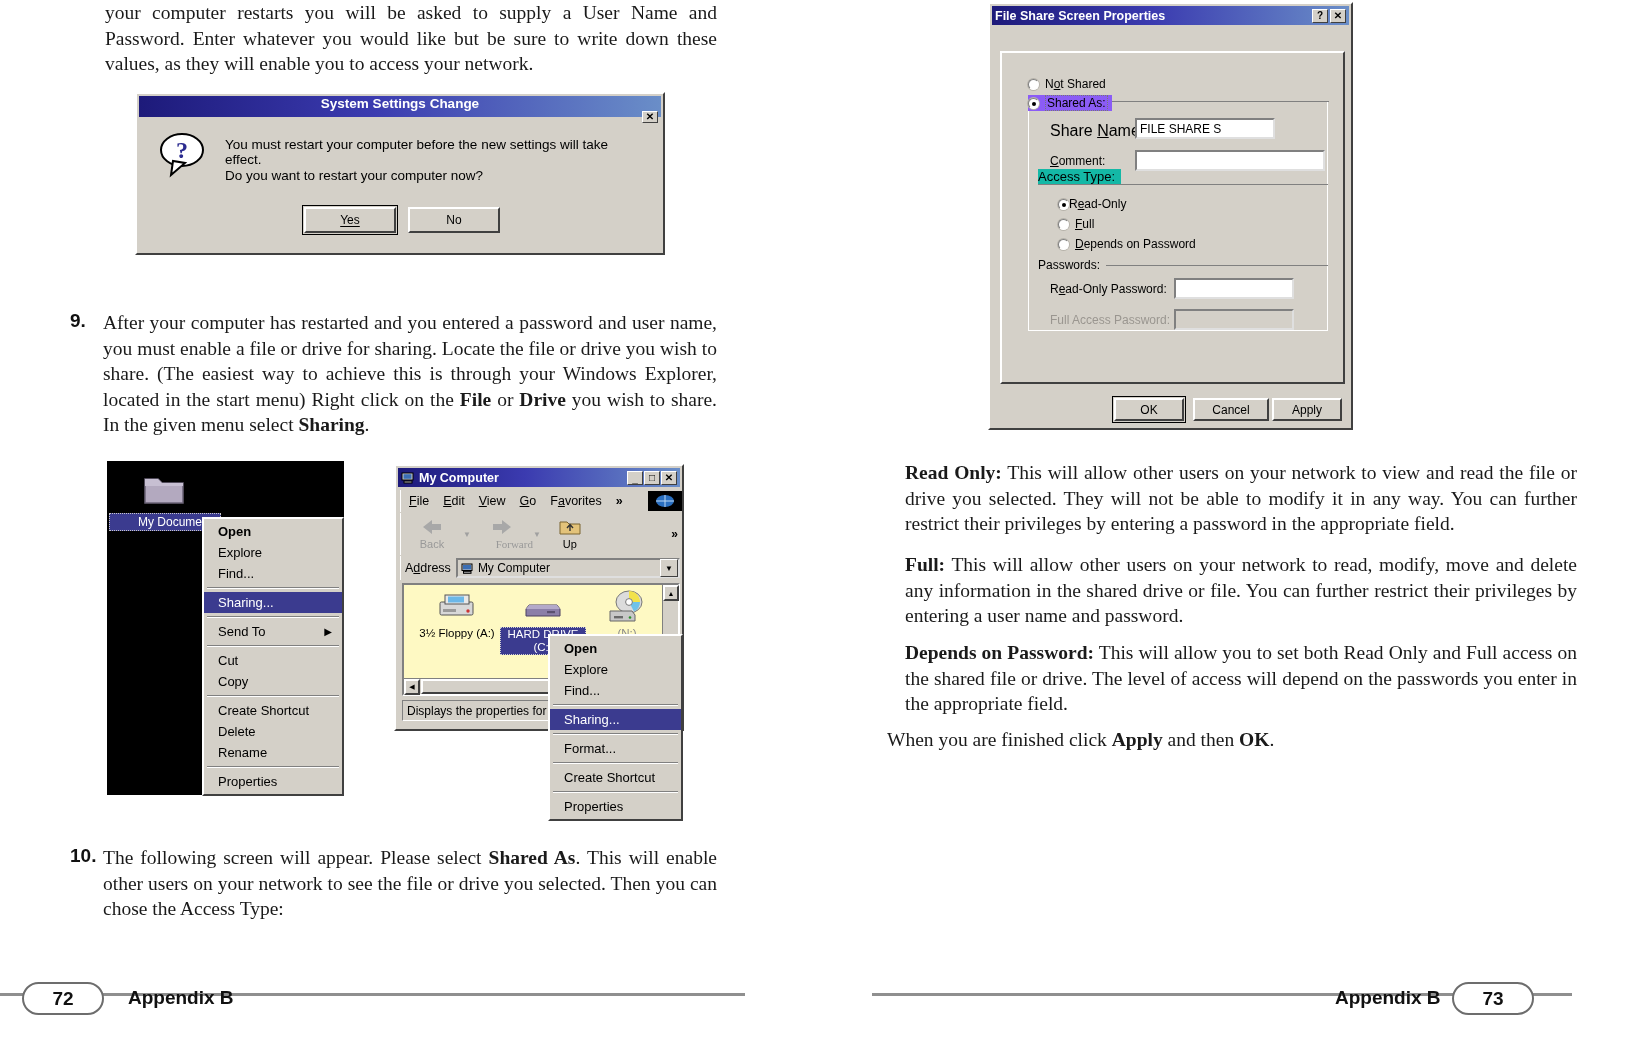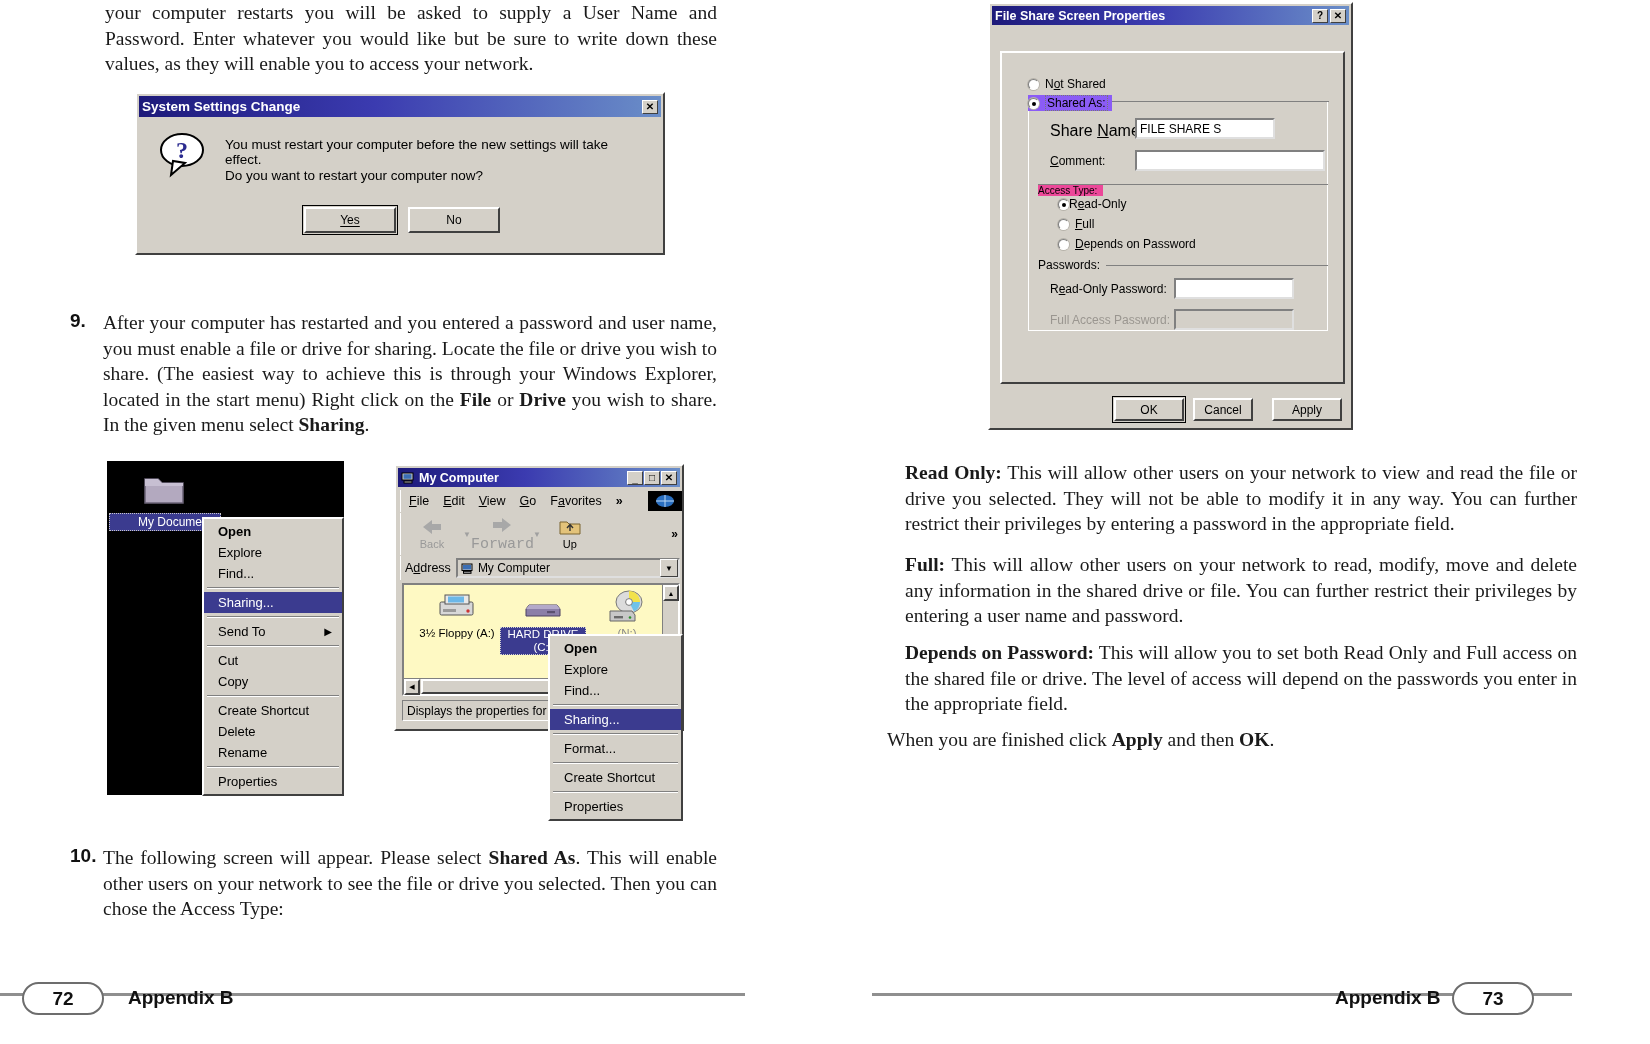--- a/index.html
+++ b/index.html
@@ -169,21 +169,21 @@
 </head>
 <body>
 
 <div class="page page-left">
 
   <div class="para" style="position:absolute;left:105px;top:0px;width:612px;">your computer restarts you will be asked to supply a User Name and Password. Enter whatever you would like but be sure to write down these values, as they will enable you to access your network.</div>
 
   <div class="w9x" style="position:absolute;left:135px;top:92px;width:530px;height:163px;
               border-top:2px solid #fff;border-left:2px solid #fff;
               border-right:2px solid #404040;border-bottom:2px solid #404040;">
-    <div class="titlebar" style="height:21px;font-size:13.5px;margin:2px 2px 0 2px;">
+    <div class="titlebar" style="height:21px;font-size:13.5px;margin:2px 2px 0 2px;flex-direction:column;">
       <span>System Settings Change</span>
       <span class="tb-btn" style="margin-left:auto;">✕</span>
     </div>
 
     <div style="position:absolute;left:22px;top:36px;width:48px;height:48px;">
       <svg viewBox="0 0 48 48" width="48" height="48">
         <ellipse cx="23" cy="20" rx="21" ry="16" fill="#fff" stroke="#000" stroke-width="2"></ellipse>
         <path d="M14 31 L12 45 L26 33 Z" fill="#fff" stroke="#000" stroke-width="2"></path>
         <text x="23" y="28" font-family="Liberation Serif, serif" font-size="24" font-weight="bold" fill="#2b2b8f" text-anchor="middle">?</text>
       </svg>
@@ -313,21 +313,21 @@
           </div>
           <div style="font-family:'Liberation Sans',sans-serif;font-size:11px;color:#999;">Back</div>
         </div>
         <span style="color:#a0a0a0;font-size:8px;">▼</span>
         <div style="width:62px;text-align:center;">
           <div style="height:20px;">
             <svg width="26" height="18" viewBox="0 0 26 18">
                 <path d="M13 2 L22 9 L13 16 L13 12 L4 12 L4 6 L13 6 Z" fill="#a8a8a8"></path>
               </svg>
           </div>
-          <div style="font-family:Liberation Mono, monospace;font-size:15px;color:#999;text-align:right;">Forward</div>
+          <div style="font-family:Liberation Serif, serif;font-size:11px;color:#999;text-align:right;">Forward</div>
         </div>
         <span style="color:#a0a0a0;font-size:8px;">▼</span>
         <div style="width:46px;text-align:center;margin-left:6px;">
           <div style="height:20px;">
             <svg width="22" height="18" viewBox="0 0 22 18">
               <path d="M1 4 h7 l2 2 h11 v10 h-20 z" fill="#e3c37a" stroke="#7a6430"></path>
               <path d="M11 13 V7 M8 10 L11 6.5 L14 10" stroke="#333" stroke-width="1.4" fill="none"></path>
             </svg>
           </div>
           <div style="font-family:'Liberation Sans',sans-serif;font-size:11px;">Up</div>
@@ -505,22 +505,22 @@
 
       <div style="position:absolute;left:48px;top:101px;font-family:'Liberation Sans',sans-serif;font-size:12px;">
         <span class="u">C</span>omment:
       </div>
       <div class="field9x" style="position:absolute;left:133px;top:97px;width:190px;height:21px;">
         <span></span>
       </div>
 
       <div style="position:absolute;left:36px;top:131px;width:290px;height:1px;
                   border-top:1px solid #808080;"></div>
-      <div style="position:absolute;left:36px;top:132px;background:#ec4899;padding-right:6px;z-index:3;
-                  font-family:'Liberation Sans',sans-serif;font-size:10px;">Access Type:</div>
+      <div style="position:absolute;left:36px;top:116px;background:#14b8a6;padding-right:6px;z-index:3;
+                  font-family:'Liberation Sans',sans-serif;font-size:13px;">Access Type:</div>
 
       <div style="position:absolute;left:56px;top:144px;display:flex;align-items:center;
                   font-family:'Liberation Sans',sans-serif;font-size:12px;">
         <span class="radio on"></span>
         <span>R<span class="u">e</span>ad-Only</span>
       </div>
       <div style="position:absolute;left:56px;top:164px;display:flex;align-items:center;gap:6px;
                   font-family:'Liberation Sans',sans-serif;font-size:12px;">
         <span class="radio"></span>
         <span><span class="u">F</span>ull</span>
@@ -547,21 +547,21 @@
                   font-family:'Liberation Sans',sans-serif;font-size:12px;">Full Access Password:</div>
       <div class="field9x" style="position:absolute;left:172px;top:256px;width:120px;height:21px;background:#d4d0c8;">
         <span></span>
       </div>
     </div>
 
     <div style="position:absolute;left:0;top:388px;width:361px;height:38px;">
       <div class="btn9x default" style="position:absolute;left:124px;top:6px;width:70px;height:23px;">
         <span>OK</span>
       </div>
-      <div class="btn9x" style="position:absolute;left:203px;top:6px;width:60px;height:23px;">
+      <div class="btn9x" style="position:absolute;left:203px;top:6px;width:76px;height:23px;">
         <span>Cancel</span>
       </div>
       <div class="btn9x" style="position:absolute;left:282px;top:6px;width:70px;height:23px;">
         <span>Apply</span>
       </div>
     </div>
   </div>
 
   <div class="para" style="position:absolute;left:80px;top:460px;width:672px;">
     <span class="b">Read Only:</span><span> This will allow other users on your network to view and read the file or drive you selected. They will not be able to modify it in any way. You can further restrict their privileges by entering a password in the appropriate field.</span>

